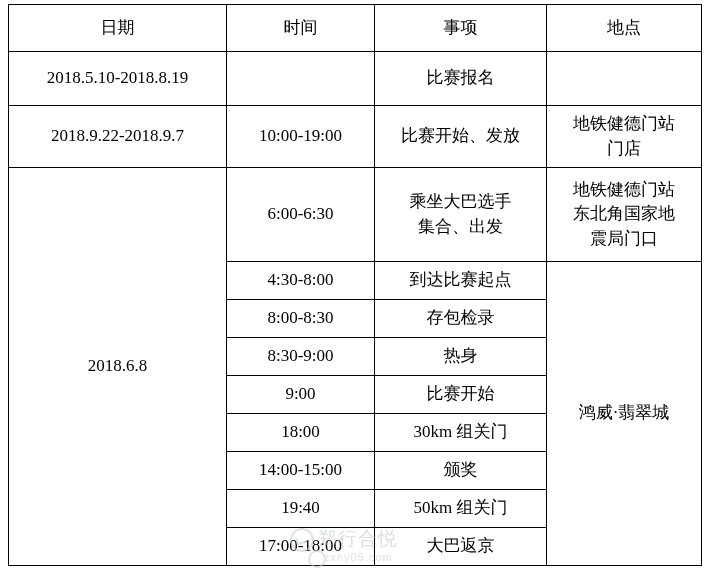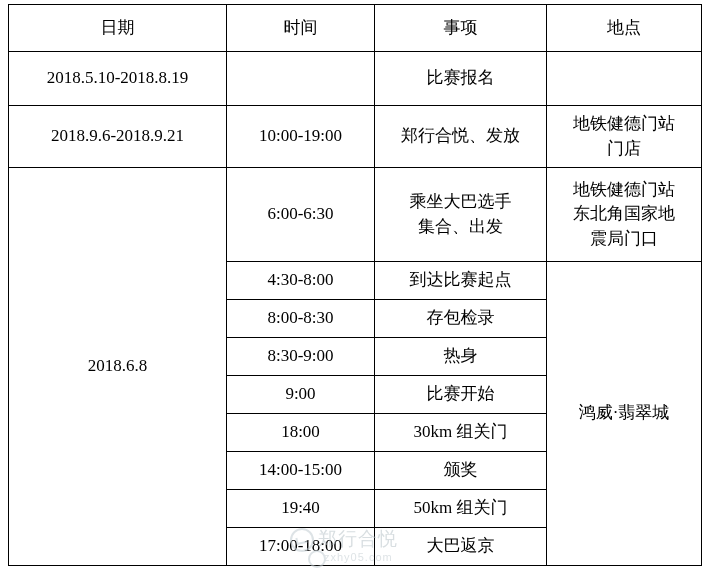--- a/index.html
+++ b/index.html
@@ -131,23 +131,23 @@
       </tr>
 
       <tr class="row-a">
         <td>2018.5.10-2018.8.19</td>
         <td></td>
         <td>比赛报名</td>
         <td></td>
       </tr>
 
       <tr class="row-b">
-        <td>2018.9.6-2018.9.21</td>
+        <td>2018.9.22-2018.9.7</td>
         <td>10:00-19:00</td>
-        <td>郑行合悦、发放</td>
+        <td>比赛开始、发放</td>
         <td class="two-line">地铁健德门站
 门店</td>
       </tr>
 
       <tr class="row-c">
         <td rowspan="9">2018.6.8</td>
         <td>6:00-6:30</td>
         <td class="two-line">乘坐大巴选手
 集合、出发</td>
         <td class="two-line">地铁健德门站

